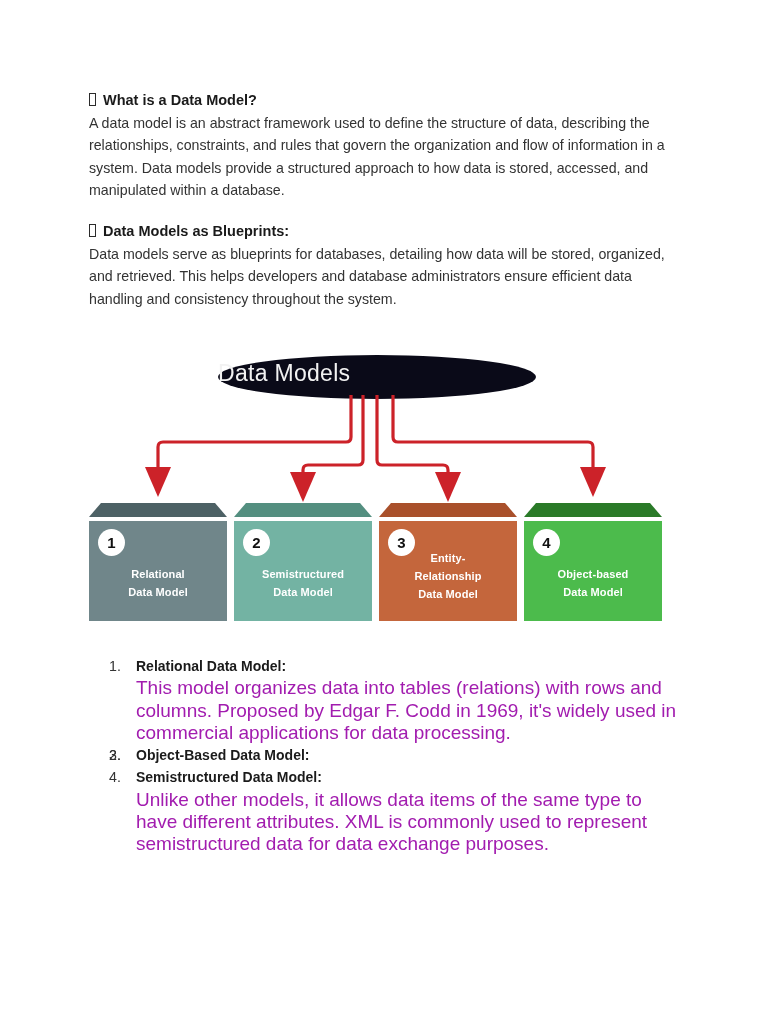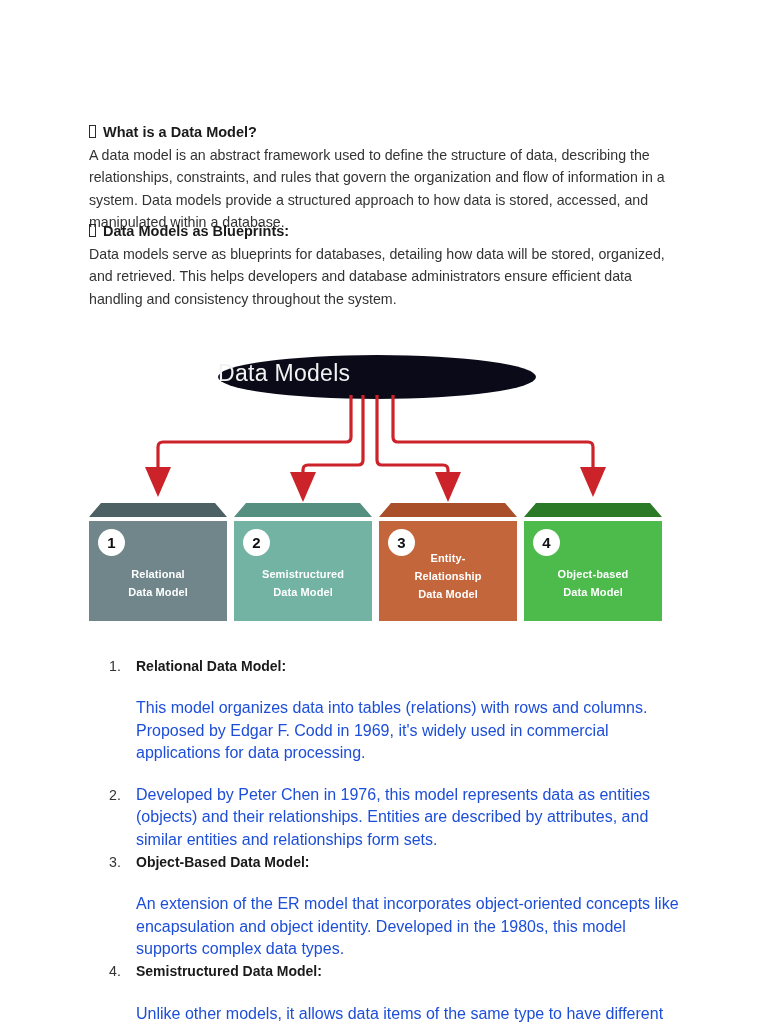--- a/index.html
+++ b/index.html
@@ -53,21 +53,21 @@
     margin-right: 7px;
     box-sizing: border-box;
   }
   .section-body {
     font-size: 14.2px;
     line-height: 22.3px;
     color: #333333;
     margin: 0;
   }
 
-  #section-1 { top: 90px; margin-top: 32px; }
+  #section-1 { top: 90px; }
   #section-2 { top: 221px; }
 
   
   .diagram {
     position: absolute;
     left: 0;
     top: 345px;
     width: 768px;
     height: 290px;
   }
@@ -161,24 +161,23 @@
     line-height: 22.3px;
     color: #333333;
   }
   .list-term {
     font-size: 14px;
     line-height: 22.3px;
     font-weight: bold;
     color: #1a1a1a;
   }
   .list-desc {
-    font-size: 16px;
-    line-height: 22.3px;
-    color: #1d4ed8;
-    margin-top: 20px;
+    font-size: 19px;
+    line-height: 22.3px;
+    color: #a21caf;
   }
 </style>
 </head>
 <body>
 
 <div class="page">
 
 
   <div class="section" id="section-1">
     <div class="section-heading">
@@ -269,26 +268,24 @@
   </div>
 
   <div class="list">
     <div class="list-item">
       <span class="list-marker">1.</span>
       <span class="list-term">Relational Data Model:</span>
       <div class="list-desc">This model organizes data into tables (relations) with rows and columns. Proposed by Edgar F. Codd in 1969, it's widely used in commercial applications for data processing.</div>
     </div>
     <div class="list-item">
       <span class="list-marker">2.</span>
-      <div class="list-desc">Developed by Peter Chen in 1976, this model represents data as entities (objects) and their relationships. Entities are described by attributes, and similar entities and relationships form sets.</div>
     </div>
     <div class="list-item">
       <span class="list-marker">3.</span>
       <span class="list-term">Object-Based Data Model:</span>
-      <div class="list-desc">An extension of the ER model that incorporates object-oriented concepts like encapsulation and object identity. Developed in the 1980s, this model supports complex data types.</div>
     </div>
     <div class="list-item">
       <span class="list-marker">4.</span>
       <span class="list-term">Semistructured Data Model:</span>
       <div class="list-desc">Unlike other models, it allows data items of the same type to have different attributes. XML is commonly used to represent semistructured data for data exchange purposes.</div>
     </div>
   </div>
 
 </div>
 

